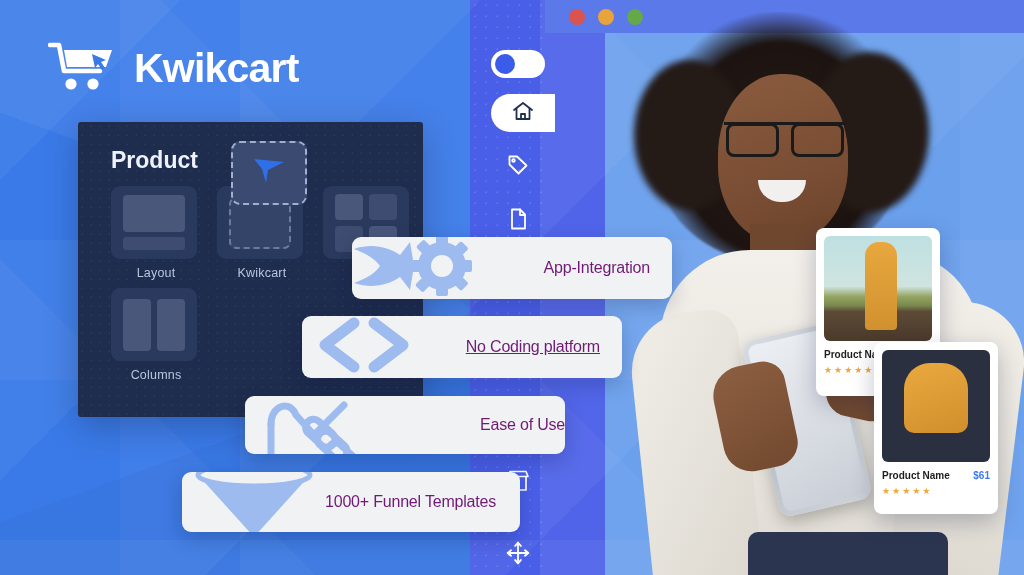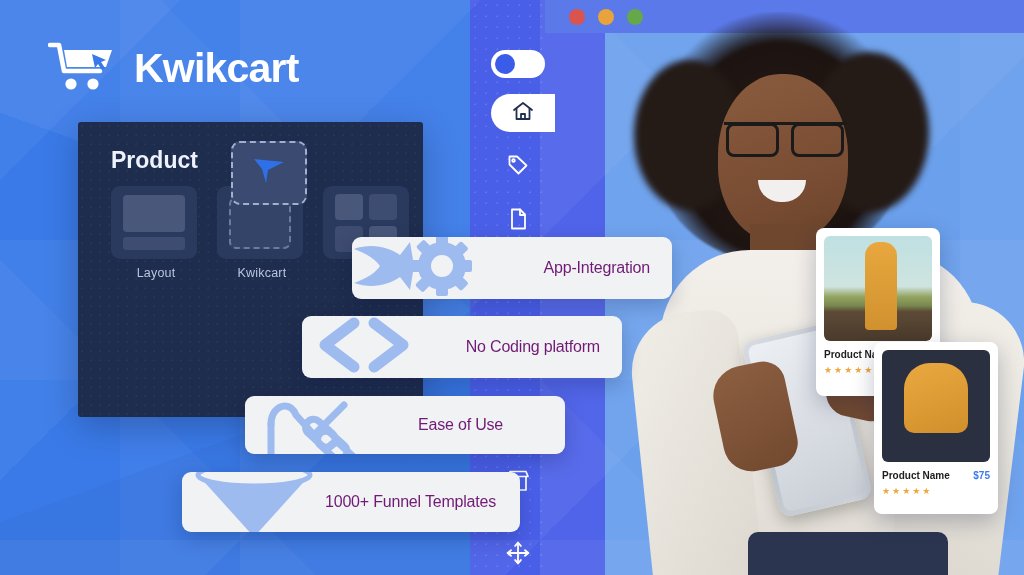--- a/index.html
+++ b/index.html
@@ -185,23 +185,23 @@
     opacity: .98;
   }
   .pill-text {
     margin-left: auto; color: #701a75;
     font-size: 16px; letter-spacing: -.2px;
     white-space: nowrap;
   }
   .pill-1 { left: 352px; top: 237px; width: 320px; height: 62px; }
   .pill-1 .pill-text { padding-right: 22px; }
   .pill-2 { left: 302px; top: 316px; width: 320px; height: 62px; }
-  .pill-2 .pill-text { padding-right: 22px; }
+  .pill-2 .pill-text { padding-right: 22px; text-decoration: underline; }
   .pill-3 { left: 245px; top: 396px; width: 320px; height: 58px; }
-  .pill-3 .pill-text { padding-right: 62px; }
+  .pill-3 .pill-text { }
   .pill-4 { left: 182px; top: 472px; width: 338px; height: 60px; }
   .pill-4 .pill-text { padding-right: 24px; }
 
   
   .photo {
     position: absolute; left: 600px; top: 12px; width: 424px; height: 563px;
     z-index: 10; overflow: hidden;
   }
   .hair {
     position: absolute; left: 52px; top: 0px; width: 255px; height: 250px;
@@ -394,20 +394,29 @@
           <div class="grd-inner">
             <div class="grd-sq"></div>
               <div class="grd-sq dim"></div>
             <div class="grd-sq dim"></div>
               <div class="grd-sq"></div>
           </div>
         </div>
         <div class="tile-label">Grid</div>
       </div>
 
+      <div class="tile-cell">
+        <div class="tile">
+          <div class="col-inner">
+              <div class="col-bar"></div>
+              <div class="col-bar"></div>
+            </div>
+        </div>
+        <div class="tile-label">Columns</div>
+      </div>
 
 
     </div>
 
     <div class="drag-tile">
       <span>
         <svg width="34" height="30" viewBox="0 0 34 30" fill="none">
           <path d="M2 3l30 3-16 8-2 13-4-14z" fill="#2f6fe8"></path>
         </svg>
       </span>
@@ -533,18 +542,18 @@
       <span class="card-name">Product Name</span>
       <span class="card-price"></span>
     </div>
     <div class="stars">★★★★★</div>
   </div>
 
   <div class="card card-2">
     <div class="card-img"></div>
     <div class="card-row">
       <span class="card-name">Product Name</span>
-      <span class="card-price">$75</span>
+      <span class="card-price">$61</span>
     </div>
     <div class="stars">★★★★★</div>
   </div>
 
 </div>
 
 </body></html>

